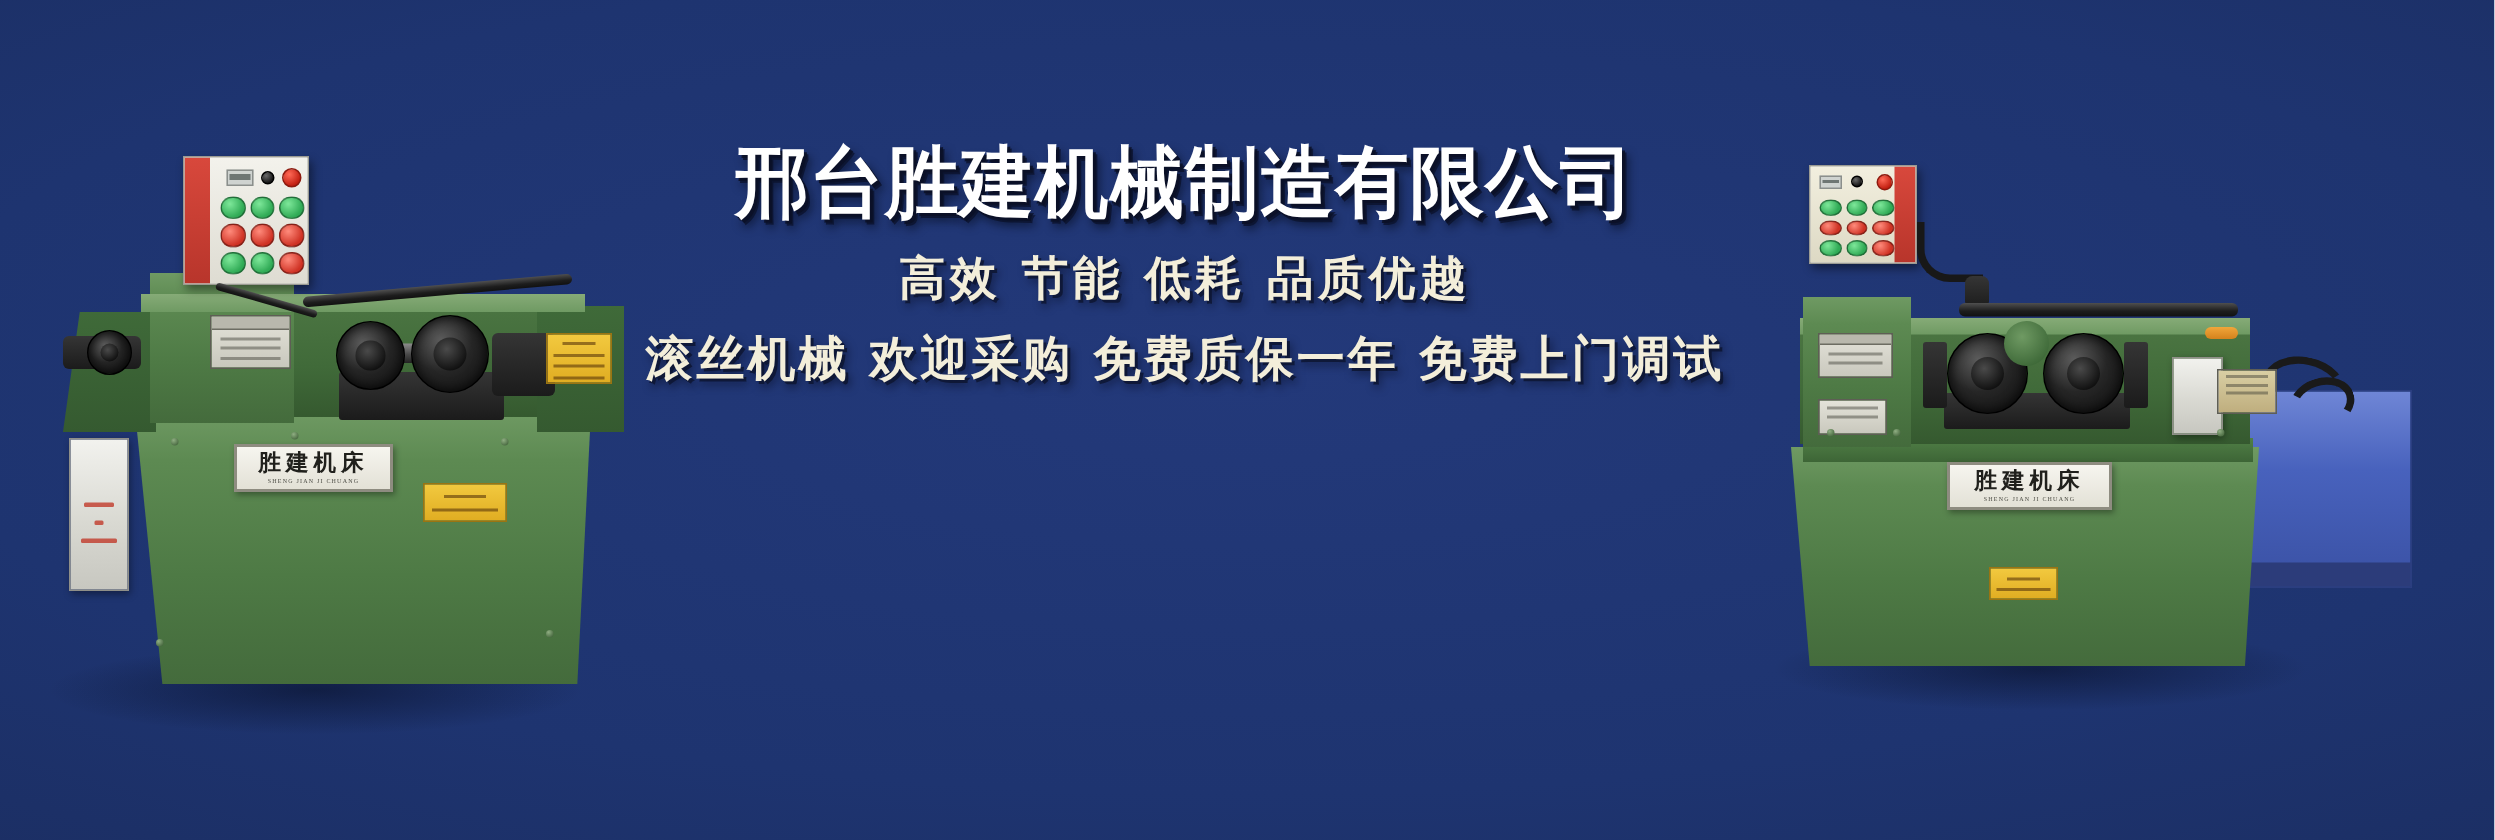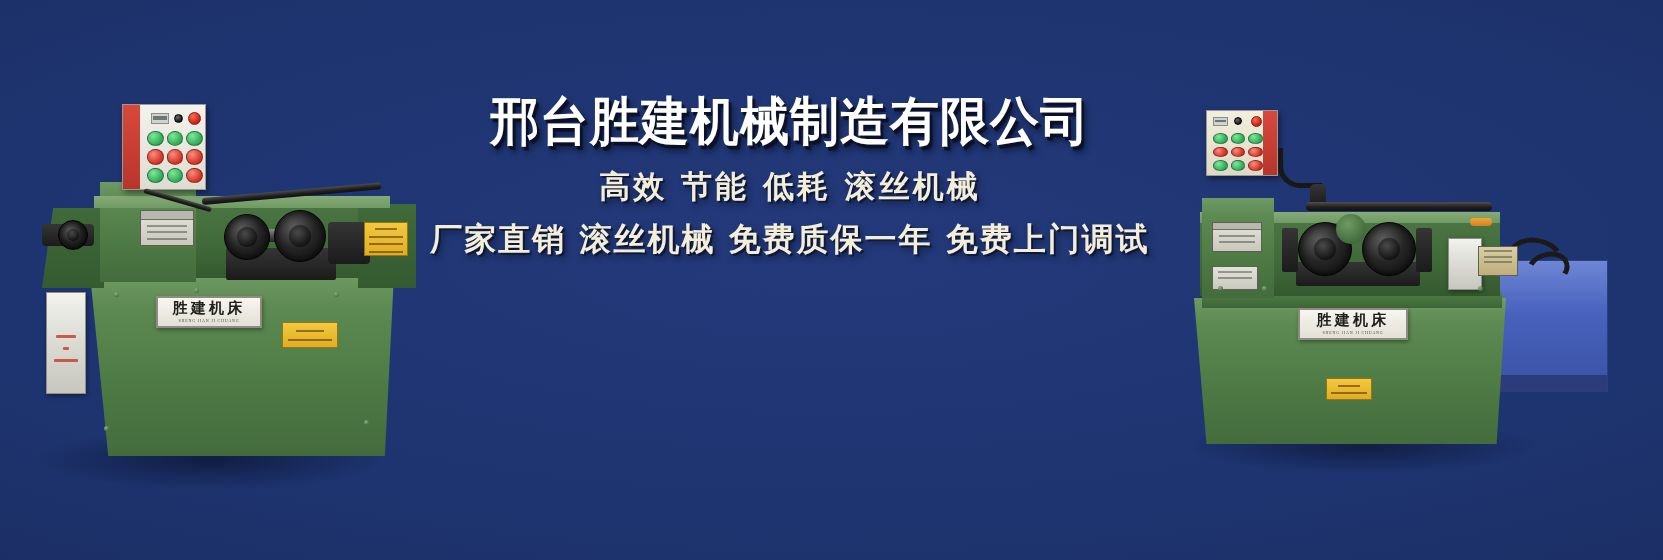--- a/index.html
+++ b/index.html
@@ -355,17 +355,17 @@
         <div class="wl-ln"></div>
     </div>
 
     <div class="bolt" style="left:40px; top:176px;"></div>
     <div class="bolt" style="left:84px; top:176px;"></div>
     <div class="bolt" style="left:300px; top:176px;"></div>
   </div>
 
   <div class="text-block">
     <div class="company-name">邢台胜建机械制造有限公司</div>
-    <div class="tagline">高效  节能  低耗  滚丝机械</div>
-    <div class="tagline second">厂家直销  滚丝机械  免费质保一年  免费上门调试</div>
+    <div class="tagline">高效  节能  低耗  品质优越</div>
+    <div class="tagline second">滚丝机械  欢迎采购  免费质保一年  免费上门调试</div>
   </div>
 
 </div>
 
 </body></html>

